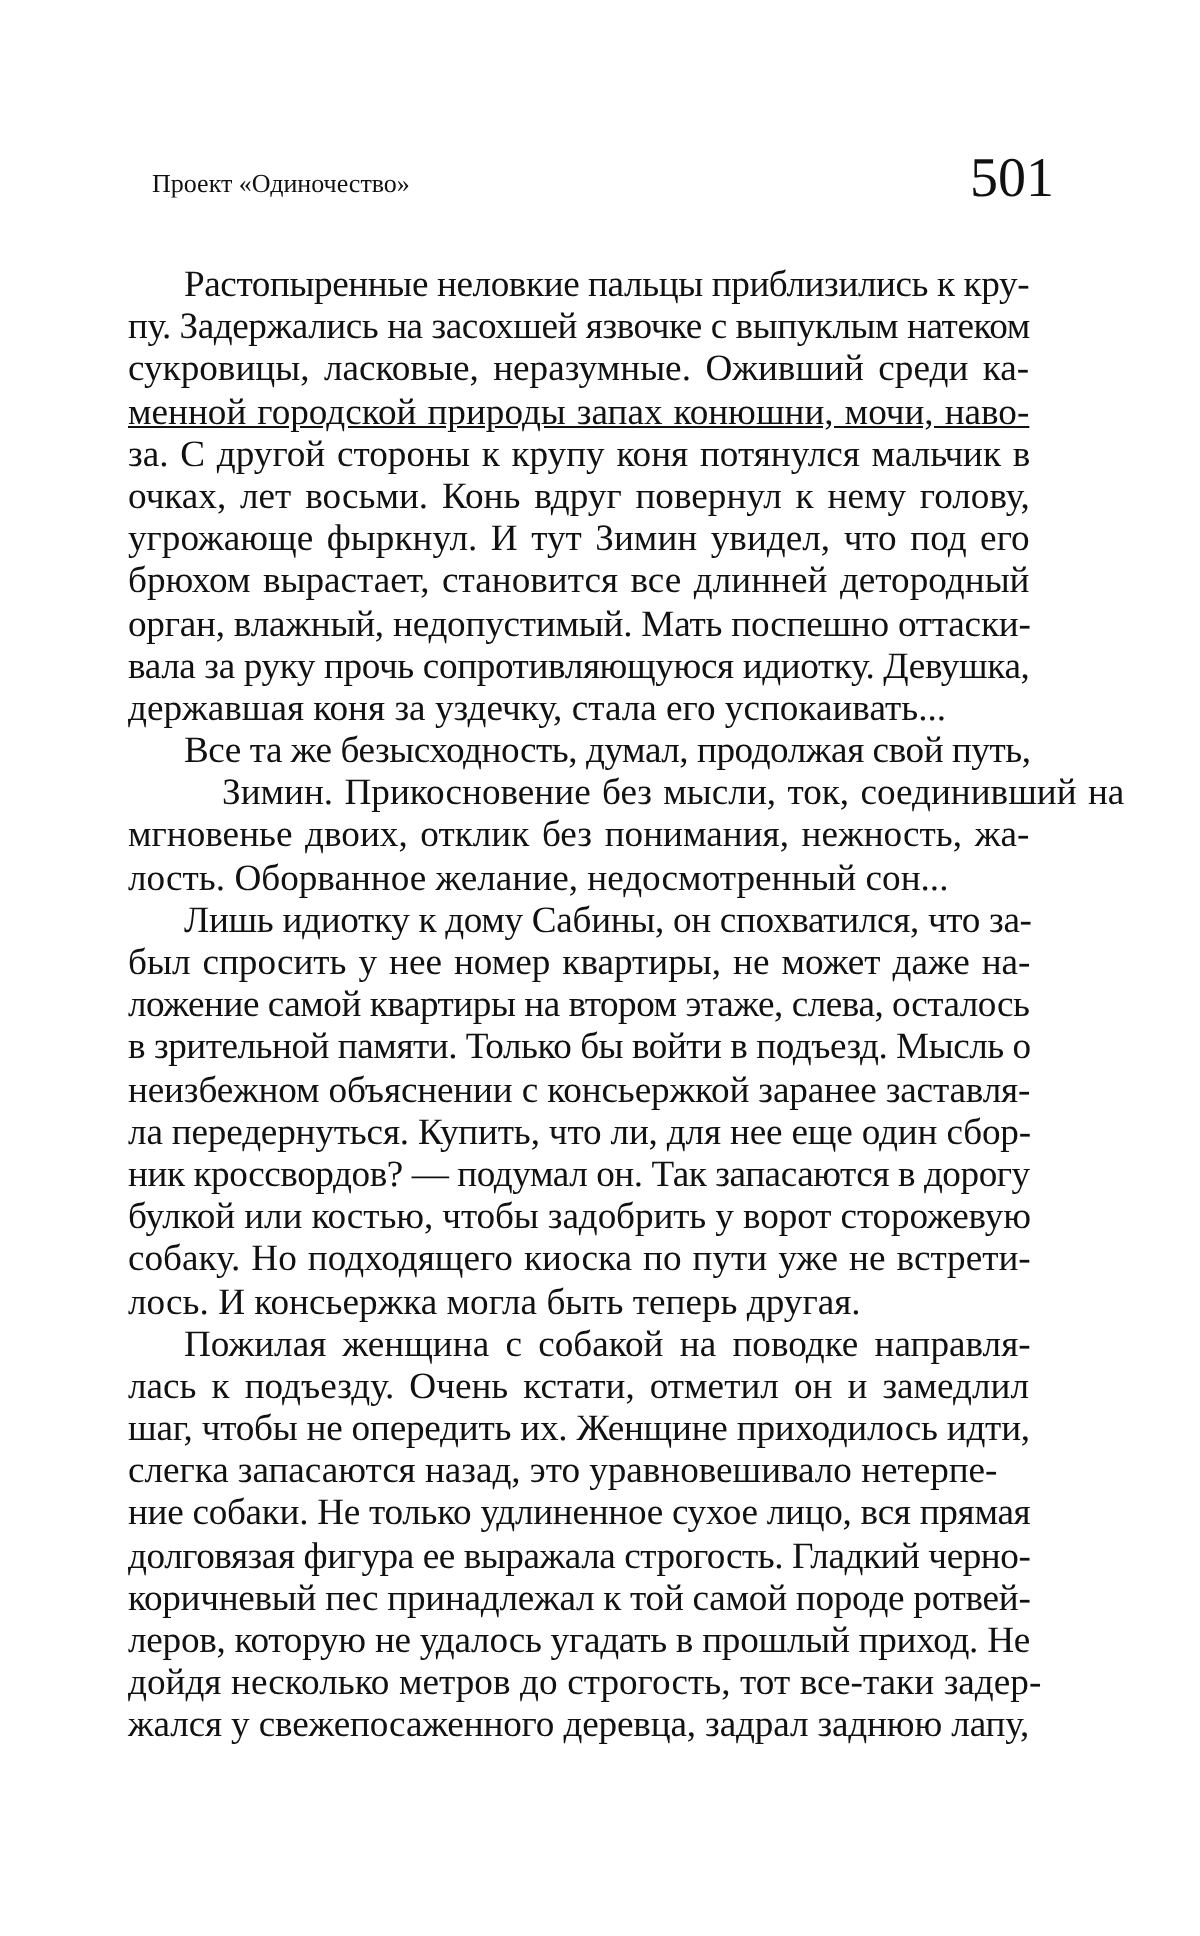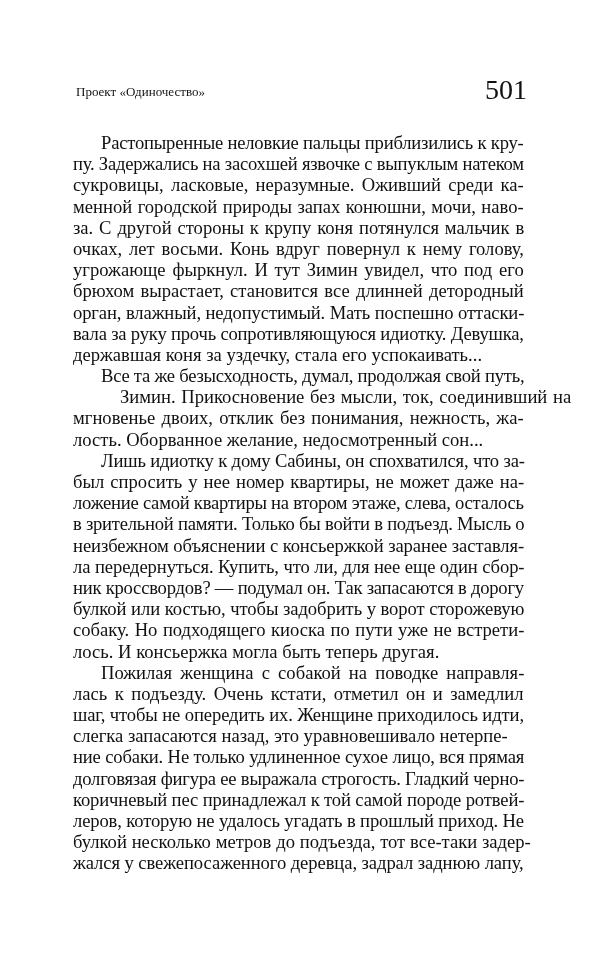--- a/index.html
+++ b/index.html
@@ -31,21 +31,21 @@
     }
     .page-number {
       position: absolute;
       right: 0;
       bottom: 2px;
       font-size: 28px;
       line-height: 1;
     }
     .body-text {
       position: absolute;
-      left: 73px;
+      left: 64px;
       top: 132px;
       width: 451px;
       font-size: 18.6px;
       line-height: 21.2px;
     }
     .line {
       display: block;
       white-space: nowrap;
       text-align: justify;
       text-align-last: justify;
@@ -63,21 +63,21 @@
 
 <div class="running-head">
   <span class="running-title">Проект «Одиночество»</span>
   <span class="page-number">501</span>
 </div>
 
 <div class="body-text" id="body-text">
     <span class="line indent" style="display: block; text-align: left; text-align-last: left; letter-spacing: -0.204082px;">Растопыренные неловкие пальцы приблизились к кру-</span>
     <span class="line" style="display: block; text-align: left; text-align-last: left; letter-spacing: -0.222222px;">пу. Задержались на засохшей язвочке с выпуклым натеком</span>
     <span class="line" style="display: block; text-align: left; text-align-last: left; word-spacing: 2.6px;">сукровицы, ласковые, неразумные. Оживший среди ка-</span>
-    <span class="line" style="display: block; text-align: center; text-align-last: left; word-spacing: 0.833333px;">менной городской природы запах конюшни, мочи, наво-</span>
+    <span class="line" style="display: block; text-align: center; text-align-last: left; word-spacing: 0.833333px; text-decoration: underline;">менной городской природы запах конюшни, мочи, наво-</span>
     <span class="line" style="display: block; text-align: left; text-align-last: left; word-spacing: 1.22222px;">за. С другой стороны к крупу коня потянулся мальчик в</span>
     <span class="line" style="display: block; text-align: left; text-align-last: left; word-spacing: 2.25px;">очках, лет восьми. Конь вдруг повернул к нему голову,</span>
     <span class="line" style="display: block; text-align: left; text-align-last: left; word-spacing: 2.125px;">угрожающе фыркнул. И тут Зимин увидел, что под его</span>
     <span class="line" style="display: block; text-align: left; text-align-last: left; word-spacing: 1.6px;">брюхом вырастает, становится все длинней детородный</span>
     <span class="line" style="display: block; text-align: left; text-align-last: left; letter-spacing: -0.115385px;">орган, влажный, недопустимый. Мать поспешно оттаски-</span>
     <span class="line" style="display: block; text-align: left; text-align-last: left; letter-spacing: -0.188679px;">вала за руку прочь сопротивляющуюся идиотку. Девушка,</span>
     <span class="line last" style="display: block; text-align: left; text-align-last: left;">державшая коня за уздечку, стала его успокаивать...</span>
     <span class="line indent" style="display: block; text-align: center; text-align-last: left; letter-spacing: -0.230769px; font-family: Liberation Serif, serif;">Все та же безысходность, думал, продолжая свой путь,</span>
     <span class="line" style="display: block; text-align: left; text-align-last: left; word-spacing: 1px; margin-left: 47px;">Зимин. Прикосновение без мысли, ток, соединивший на</span>
     <span class="line" style="display: block; text-align: left; text-align-last: left; word-spacing: 1.66667px;">мгновенье двоих, отклик без понимания, нежность, жа-</span>
@@ -93,15 +93,15 @@
     <span class="line" style="display: block; text-align: left; text-align-last: left; word-spacing: 0.875px;">собаку. Но подходящего киоска по пути уже не встрети-</span>
     <span class="line last" style="display: block; text-align: left; text-align-last: left;">лось. И консьержка могла быть теперь другая.</span>
     <span class="line indent" style="display: block; text-align: left; text-align-last: left; word-spacing: 3.5px;">Пожилая женщина с собакой на поводке направля-</span>
     <span class="line" style="display: block; text-align: left; text-align-last: left; word-spacing: 2.875px;">лась к подъезду. Очень кстати, отметил он и замедлил</span>
     <span class="line" style="display: block; text-align: left; text-align-last: left; letter-spacing: -0.113208px;">шаг, чтобы не опередить их. Женщине приходилось идти,</span>
     <span class="line" style="display: block; text-align: left; text-align-last: left; letter-spacing: -0.0188679px;">слегка запасаются назад, это уравновешивало нетерпе-</span>
     <span class="line" style="display: block; text-align: left; text-align-last: left; letter-spacing: -0.145455px;">ние собаки. Не только удлиненное сухое лицо, вся прямая</span>
     <span class="line" style="display: block; text-align: left; text-align-last: left; letter-spacing: -0.218182px;">долговязая фигура ее выражала строгость. Гладкий черно-</span>
     <span class="line" style="display: block; text-align: left; text-align-last: left; letter-spacing: -0.132075px;">коричневый пес принадлежал к той самой породе ротвей-</span>
     <span class="line" style="display: block; text-align: left; text-align-last: left; letter-spacing: -0.12963px;">леров, которую не удалось угадать в прошлый приход. Не</span>
-    <span class="line" style="display: block; text-align: left; text-align-last: left; word-spacing: 0.142857px;">булкой несколько метров до подъезда, тот все-таки задер-</span>
+    <span class="line" style="display: block; text-align: left; text-align-last: left; word-spacing: 0.142857px;">дойдя несколько метров до строгость, тот все-таки задер-</span>
     <span class="line" style="display: block; text-align: left; text-align-last: left; letter-spacing: -0.0754717px;">жался у свежепосаженного деревца, задрал заднюю лапу,</span>
   </div>
 
 </body></html>

